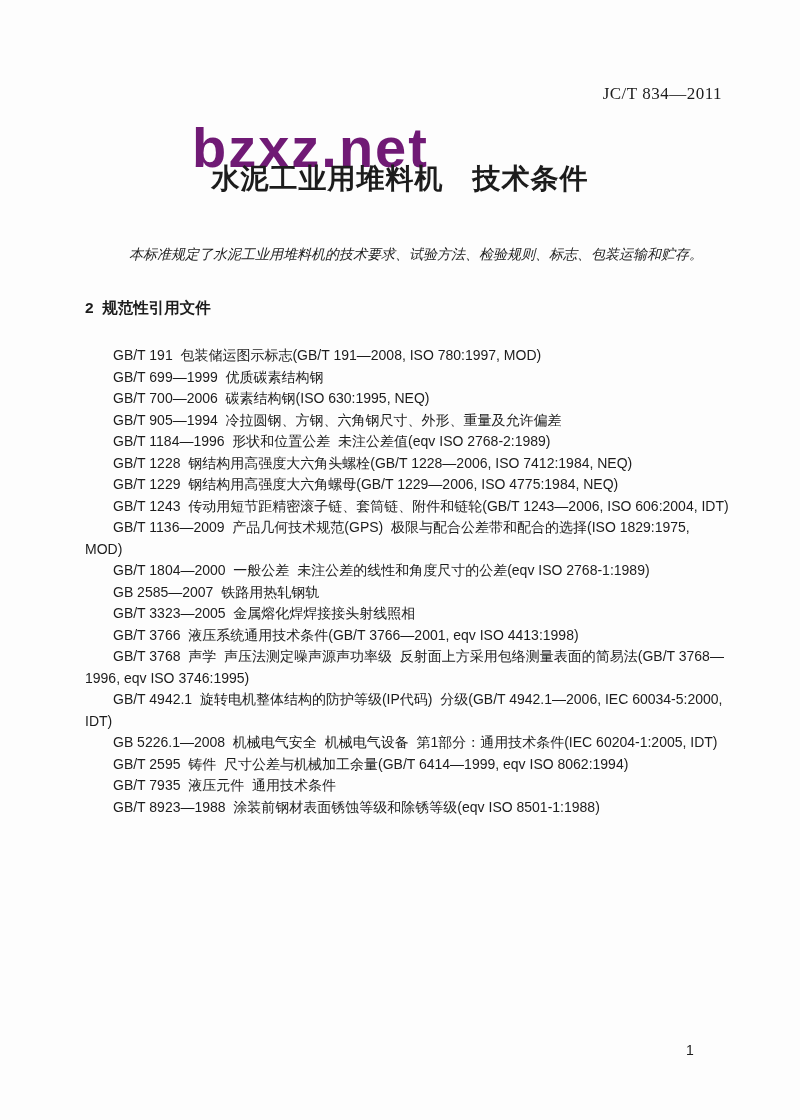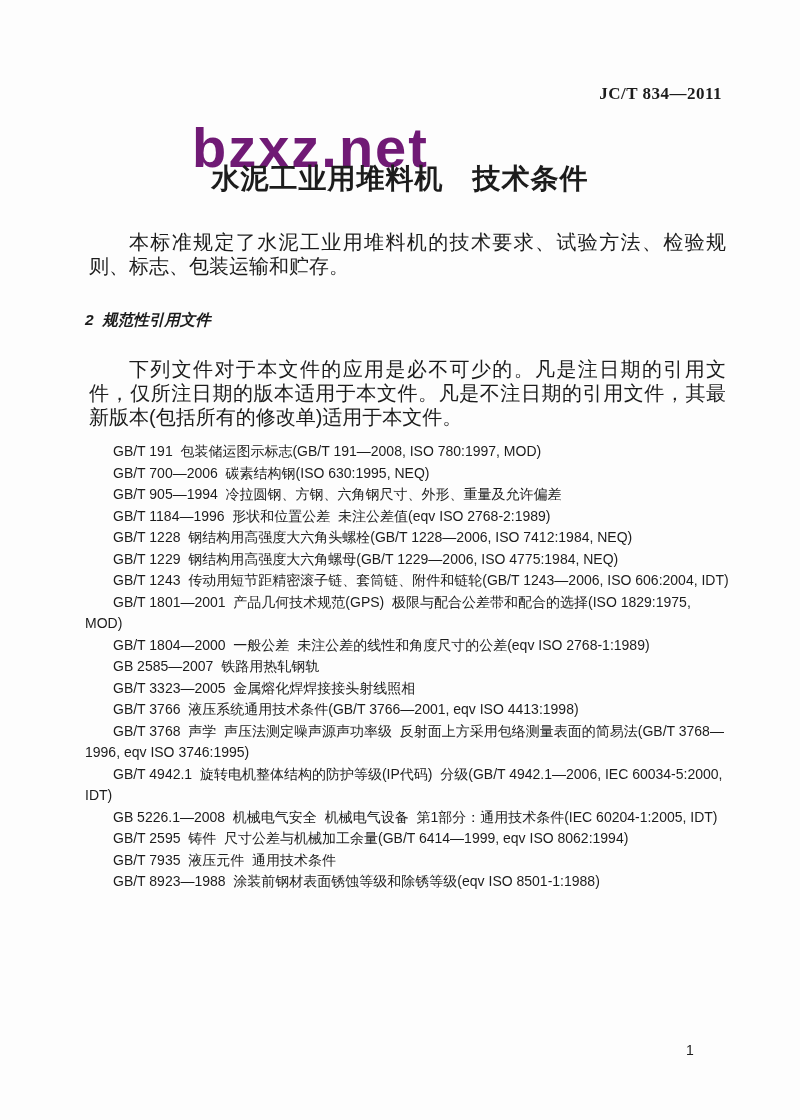--- a/index.html
+++ b/index.html
@@ -4,40 +4,40 @@
 <style>
   html,body{margin:0;padding:0;background:#888;}
   .page{
     position:relative;width:800px;height:1120px;background:#fdfdfd;
     font-family:"Liberation Sans","DejaVu Sans",sans-serif;color:#1c1c1c;
     overflow:hidden;margin:0 auto;
   }
   .doc-code{
     position:absolute;top:84px;right:78px;
     font-family:"Liberation Serif","DejaVu Serif",serif;
-    font-weight:bold;font-size:17px;letter-spacing:0.5px;z-index:1;
+    font-weight:normal;font-size:17px;letter-spacing:0.5px;z-index:1;
   }
   .watermark{
     position:absolute;top:120px;left:192px;
     font-size:56px;line-height:1;font-weight:bold;color:#701a75;
     letter-spacing:2px;z-index:0;user-select:none;
   }
   .title{
     position:absolute;top:160px;left:0;width:100%;text-align:center;
     font-size:28px;font-weight:bold;letter-spacing:1px;z-index:1;
     white-space:pre-wrap;
   }
   .content{position:absolute;left:85px;top:226px;width:645px;z-index:1;}
   .sec-heading{
     font-size:15.5px;font-weight:bold;margin:0 0 26px 0;white-space:pre-wrap;
   }
-  .sec2{margin-top:32px;font-style:italic;}
+  .sec2{margin-top:32px;}
   .para{
-    font-size:20px;line-height:24px;text-indent:2em;margin:4px;
-    white-space:pre-wrap;text-align:justify;
+    font-size:14px;line-height:24px;text-indent:2em;margin:16px;
+    white-space:pre-wrap;text-align:justify;font-style:italic;
   }
   .refs{margin-top:12px;}
   .ref{
     font-size:14px;line-height:21.5px;text-indent:28px;
     white-space:pre-wrap;
   }
   .pageno{position:absolute;left:686px;top:1042px;font-size:14px;z-index:1;}
 </style>
 </head>
 <body>
@@ -50,31 +50,31 @@
 
   <div class="title">水泥工业用堆料机　技术条件</div>
 
   <div class="content">
 
 
     <p class="para">本标准规定了水泥工业用堆料机的技术要求、试验方法、检验规则、标志、包装运输和贮存。</p>
 
     <div class="sec-heading sec2">2  规范性引用文件</div>
 
-    <p class="para">下列文件对于本文件的应用是必不可少的。凡是注日期的引用文件，仅所注日期的版本适用于本文件。凡是不注日期的引用文件，其最新版本(包括所有的修改单)适用于本文件。</p>
 
     <div class="refs">
         <div class="ref">GB/T 191  包装储运图示标志(GB/T 191—2008, ISO 780:1997, MOD)</div>
+        <div class="ref">GB/T 699—1999  优质碳素结构钢</div>
         <div class="ref">GB/T 700—2006  碳素结构钢(ISO 630:1995, NEQ)</div>
         <div class="ref">GB/T 905—1994  冷拉圆钢、方钢、六角钢尺寸、外形、重量及允许偏差</div>
         <div class="ref">GB/T 1184—1996  形状和位置公差  未注公差值(eqv ISO 2768-2:1989)</div>
         <div class="ref">GB/T 1228  钢结构用高强度大六角头螺栓(GB/T 1228—2006, ISO 7412:1984, NEQ)</div>
         <div class="ref">GB/T 1229  钢结构用高强度大六角螺母(GB/T 1229—2006, ISO 4775:1984, NEQ)</div>
         <div class="ref">GB/T 1243  传动用短节距精密滚子链、套筒链、附件和链轮(GB/T 1243—2006, ISO 606:2004, IDT)</div>
-        <div class="ref">GB/T 1801—2001  产品几何技术规范(GPS)  极限与配合公差带和配合的选择(ISO 1829:1975, MOD)</div>
+        <div class="ref">GB/T 1136—2009  产品几何技术规范(GPS)  极限与配合公差带和配合的选择(ISO 1829:1975, MOD)</div>
         <div class="ref">GB/T 1804—2000  一般公差  未注公差的线性和角度尺寸的公差(eqv ISO 2768-1:1989)</div>
         <div class="ref">GB 2585—2007  铁路用热轧钢轨</div>
         <div class="ref">GB/T 3323—2005  金属熔化焊焊接接头射线照相</div>
         <div class="ref">GB/T 3766  液压系统通用技术条件(GB/T 3766—2001, eqv ISO 4413:1998)</div>
         <div class="ref">GB/T 3768  声学  声压法测定噪声源声功率级  反射面上方采用包络测量表面的简易法(GB/T 3768—1996, eqv ISO 3746:1995)</div>
         <div class="ref">GB/T 4942.1  旋转电机整体结构的防护等级(IP代码)  分级(GB/T 4942.1—2006, IEC 60034-5:2000, IDT)</div>
         <div class="ref">GB 5226.1—2008  机械电气安全  机械电气设备  第1部分：通用技术条件(IEC 60204-1:2005, IDT)</div>
         <div class="ref">GB/T 2595  铸件  尺寸公差与机械加工余量(GB/T 6414—1999, eqv ISO 8062:1994)</div>
         <div class="ref">GB/T 7935  液压元件  通用技术条件</div>
         <div class="ref">GB/T 8923—1988  涂装前钢材表面锈蚀等级和除锈等级(eqv ISO 8501-1:1988)</div>

